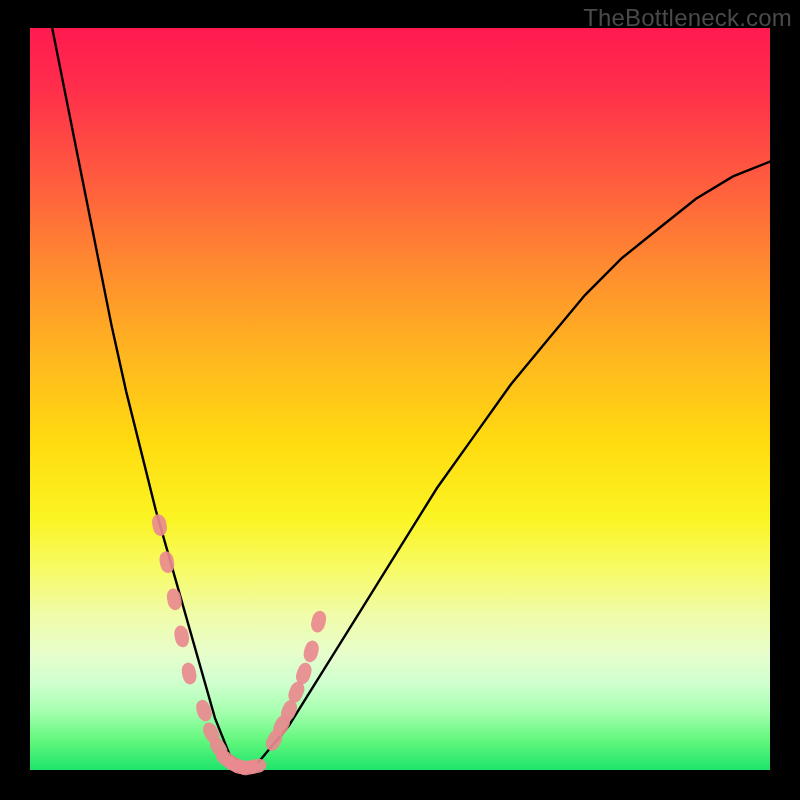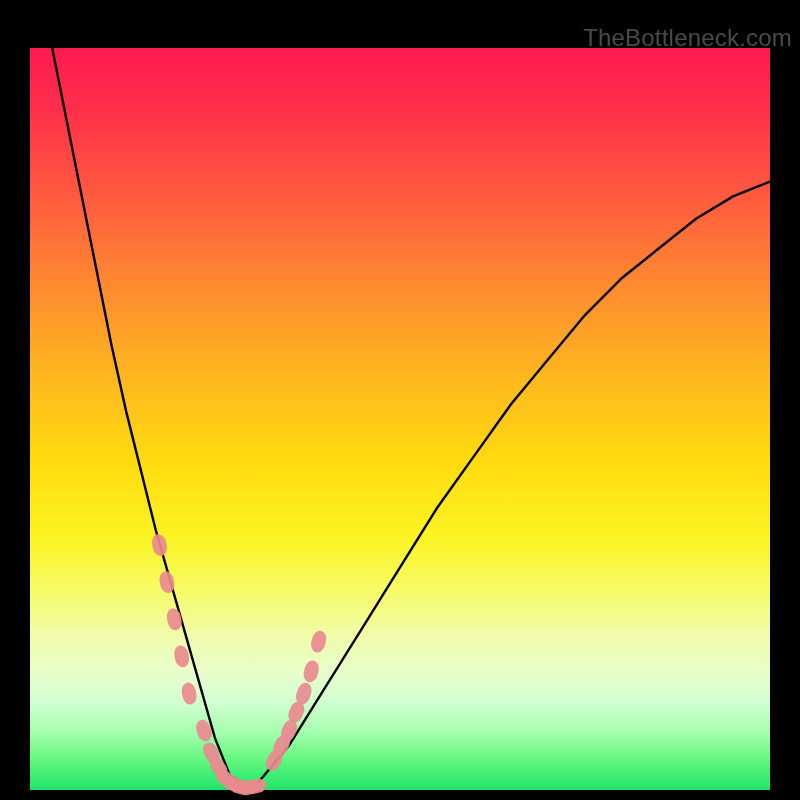--- a/index.html
+++ b/index.html
@@ -10,21 +10,20 @@
     overflow: hidden;
     background: #000;
     font-family: Arial, Helvetica, sans-serif;
   }
   .frame {
     position: absolute;
     top: 0; left: 0;
     width: 800px;
     height: 742px;
     background: #000;
-    margin-top: 20px;
   }
   .plot-area {
     position: absolute;
     
     left: 30px;
     top: 28px;
     width: 740px;
     height: 742px;
     
     background: linear-gradient(to bottom,

